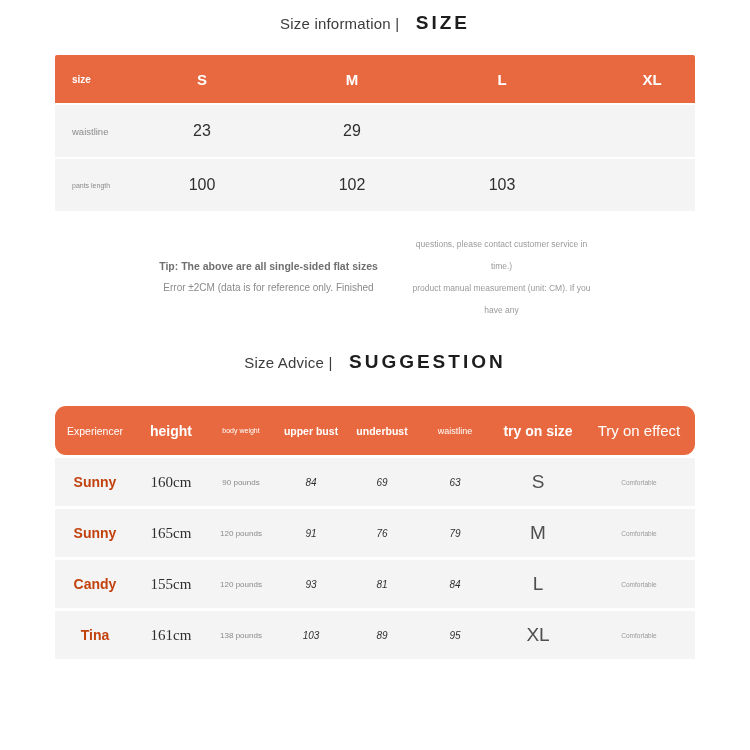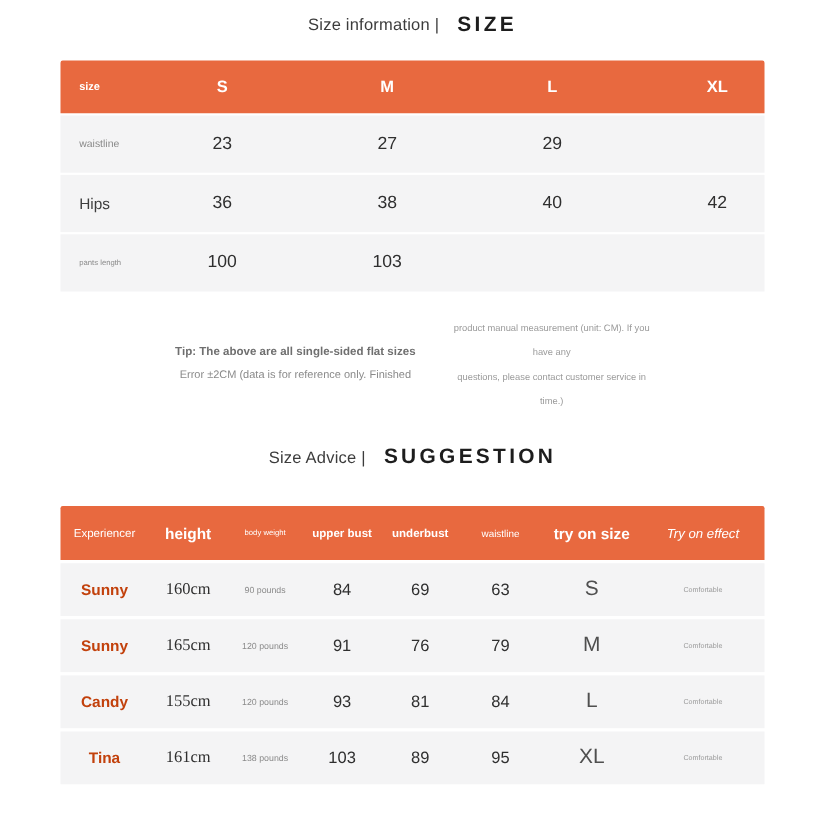--- a/index.html
+++ b/index.html
@@ -59,34 +59,34 @@
   .tip-left { width: 235px; text-align: center; }
   .tip-right { width: 195px; text-align: center; }
   .tip-l1 { font-size: 10.5px; font-weight: 700; color: #6f6f6f; line-height: 22px; }
   .tip-l2 { font-size: 10px; color: #8a8a8a; line-height: 22px; }
   .tip-r  { font-size: 8.5px; color: #9a9a9a; line-height: 22px; }
 
   .heading-2 { margin-top: 30px; height: 28px; }
 
   
   .t2 { margin-top: 27px; }
-  .t2 .thead { grid-template-columns: 80px 72px 68px 72px 70px 76px 90px 112px; height: 49px; }
+  .t2 .thead { grid-template-columns: 80px 72px 68px 72px 70px 76px 90px 112px; height: 49px; border-radius: 11px; }
   .t2 .trow  { grid-template-columns: 80px 72px 68px 72px 70px 76px 90px 112px; height: 48px; margin-top: 3px; }
   .t2 .thead .c-name   { font-size: 10.5px; }
   .t2 .thead .c-height { font-size: 14px; font-weight: 700; }
   .t2 .thead .c-weight { font-size: 7px; }
   .t2 .thead .c-bust   { font-size: 10.5px; font-weight: 700; }
   .t2 .thead .c-under  { font-size: 10.5px; font-weight: 700; }
   .t2 .thead .c-waist  { font-size: 9px; }
   .t2 .thead .c-size   { font-size: 14px; font-weight: 700; }
-  .t2 .thead .c-effect { font-size: 12px; font-style: italic; }
+  .t2 .thead .c-effect { font-size: 15px; }
   .t2 .trow .c-name   { font-size: 14px; font-weight: 700; color: #c2410c; }
   .t2 .trow .c-height { font-size: 15px; font-family: Liberation Serif, serif; }
   .t2 .trow .c-weight { font-size: 8px; color: #8a8a8a; }
-  .t2 .trow .c-bust, .t2 .trow .c-under, .t2 .trow .c-waist { font-size: 15px; }
+  .t2 .trow .c-bust, .t2 .trow .c-under, .t2 .trow .c-waist { font-size: 10px; font-style: italic; }
   .t2 .trow .c-size   { font-size: 19px; color: #4f4f4f; }
   .t2 .trow .c-effect { font-size: 6.5px; color: #9a9a9a; }
 </style>
 </head>
 <body>
 
 <div class="page">
 
   <div class="heading heading-1">
     <span class="h-left">Size information |</span>
@@ -97,45 +97,38 @@
     <div class="thead">
       <div class="cell corner">size</div>
       <div class="cell col-h">S</div>
       <div class="cell col-h">M</div>
       <div class="cell col-h">L</div>
       <div class="cell col-h">XL</div>
     </div>
     <div class="trow r-waist">
       <div class="cell label">waistline</div>
       <div class="cell val">23</div>
-      <div class="cell val">27</div>
       <div class="cell val">29</div>
-    </div>
-    <div class="trow r-hips">
-      <div class="cell label">Hips</div>
-      <div class="cell val">36</div>
-      <div class="cell val">38</div>
-      <div class="cell val">40</div>
-      <div class="cell val">42</div>
     </div>
     <div class="trow r-pants">
       <div class="cell label">pants length</div>
       <div class="cell val">100</div>
+      <div class="cell val">102</div>
       <div class="cell val">103</div>
     </div>
   </div>
 
   <div class="tip">
     <div class="tip-left">
       <div class="tip-l1">Tip: The above are all single-sided flat sizes</div>
       <div class="tip-l2">Error ±2CM (data is for reference only. Finished</div>
     </div>
     <div class="tip-right">
+      <div class="tip-r">questions, please contact customer service in time.)</div>
       <div class="tip-r">product manual measurement (unit: CM). If you have any</div>
-      <div class="tip-r">questions, please contact customer service in time.)</div>
     </div>
   </div>
 
   <div class="heading heading-2">
     <span class="h-left">Size Advice |</span>
     <span class="h-right">SUGGESTION</span>
   </div>
 
   <div class="table t2">
     <div class="thead">

